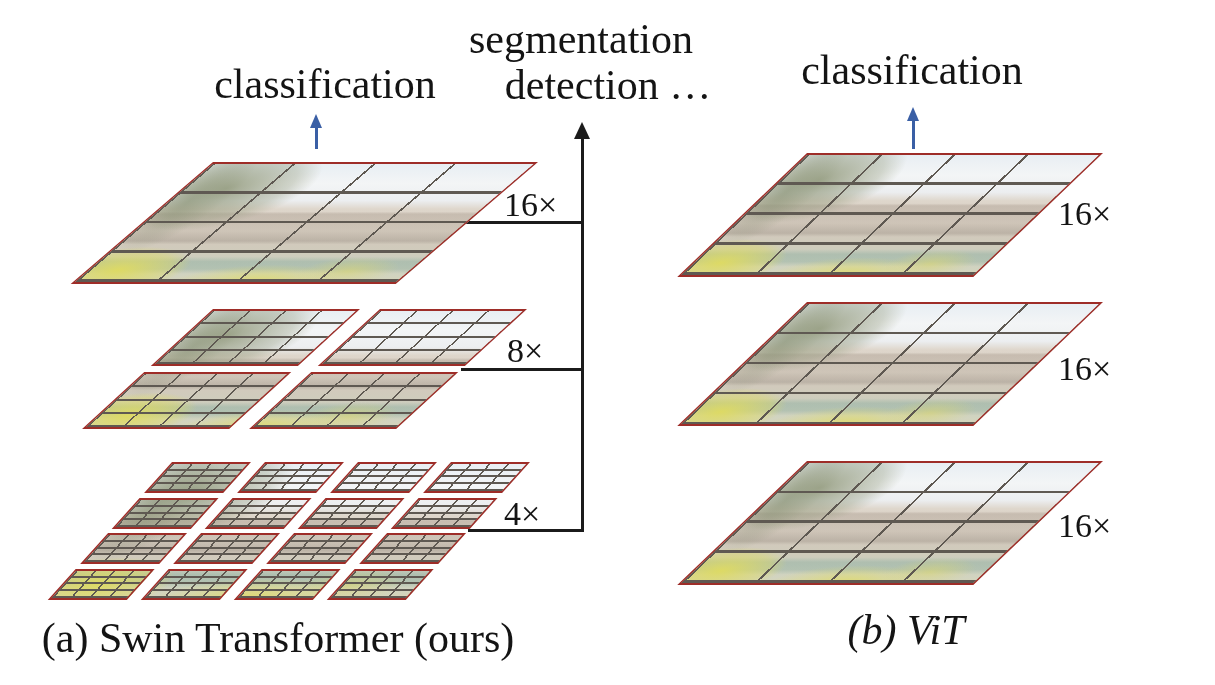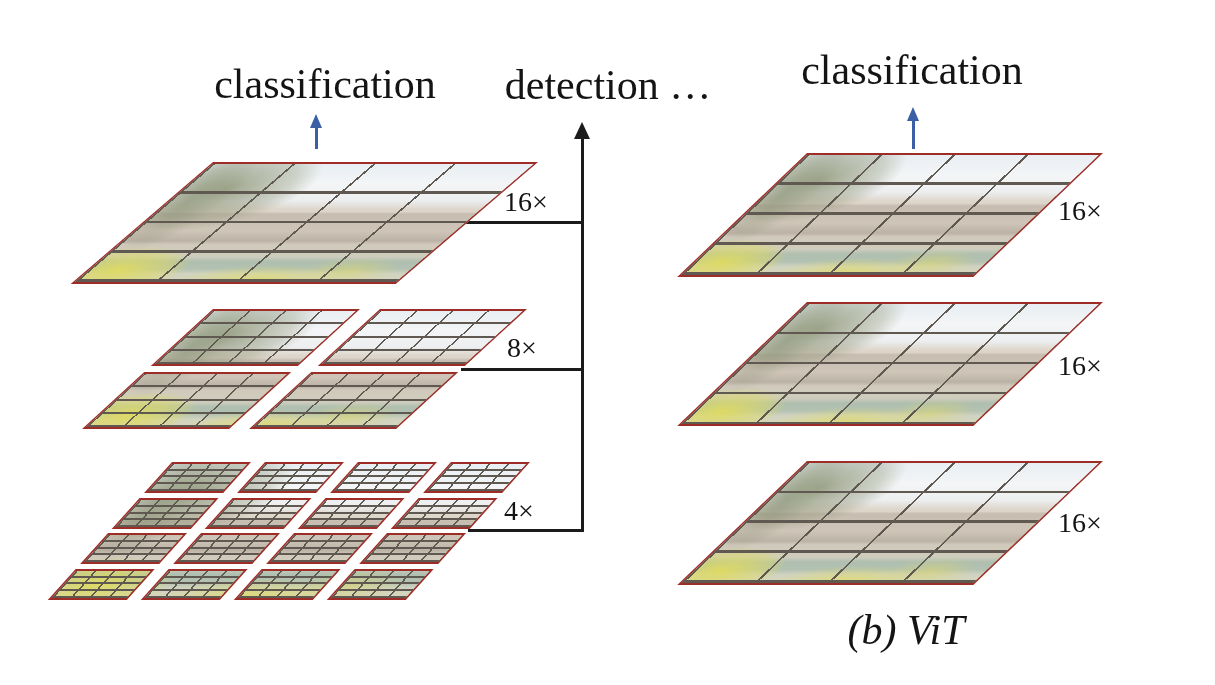--- a/index.html
+++ b/index.html
@@ -3,21 +3,21 @@
 <meta charset="utf-8">
 <style>
   html,body{margin:0;padding:0;background:#fff;}
   .canvas{
     position:relative;width:1215px;height:685px;background:#ffffff;
     font-family:"Liberation Serif","DejaVu Serif",serif;color:#111;overflow:hidden;
   }
   .lbl{position:absolute;line-height:1;white-space:nowrap;color:#141414;}
   .lbl.ctr{transform:translateX(-50%);}
   .f-main{font-size:42px;}
-  .f-scale{font-size:28px;}
+  .f-scale{font-size:34px;}
   .hline,.vline{position:absolute;z-index:1;}
   .hline{height:2.5px;}
   .vline{width:3px;}
   .tri-up{position:absolute;width:0;height:0;z-index:1;
     border-left-style:solid;border-right-style:solid;border-bottom-style:solid;
     border-left-color:transparent;border-right-color:transparent;}
   .black-head{border-left-width:8.5px;border-right-width:8.5px;border-bottom-width:17px;}
   .blue-head{border-left-width:6.5px;border-right-width:6.5px;border-bottom-width:14px;}
   .tile-group{position:absolute;transform-origin:left top;z-index:2;}
   .patch{position:absolute;box-sizing:border-box;background-repeat:no-repeat;}
@@ -43,24 +43,26 @@
   #barrow-l-shaft{left:315px;top:127px;width:3px;height:22px;}
   #barrow-l-head {left:310px;top:114px;}
   #barrow-r-shaft{left:912px;top:121px;width:3px;height:28px;}
   #barrow-r-head {left:907px;top:107px;}
 </style>
 </head>
 <body>
 
 <div class="canvas">
 
+  <div class="lbl ctr f-main" id="lbl-seg">segmentation</div>
   <div class="lbl ctr f-main" id="lbl-det">detection …</div>
   <div class="lbl ctr f-main" id="lbl-cls-l">classification</div>
   <div class="lbl ctr f-main" id="lbl-cls-r">classification</div>
 
+  <div class="lbl ctr f-main" id="cap-a">(a) Swin Transformer (ours)</div>
   <div class="lbl ctr f-main" id="cap-b">(b) ViT</div>
 
   <div class="lbl f-scale" id="sc-16-l">16×</div>
   <div class="lbl f-scale" id="sc-8-l">8×</div>
   <div class="lbl f-scale" id="sc-4-l">4×</div>
   <div class="lbl f-scale" id="sc-16-r1">16×</div>
   <div class="lbl f-scale" id="sc-16-r2">16×</div>
   <div class="lbl f-scale" id="sc-16-r3">16×</div>
 
   <div class="hline ink" id="conn-16" style="background: rgb(27, 27, 27);"></div>

